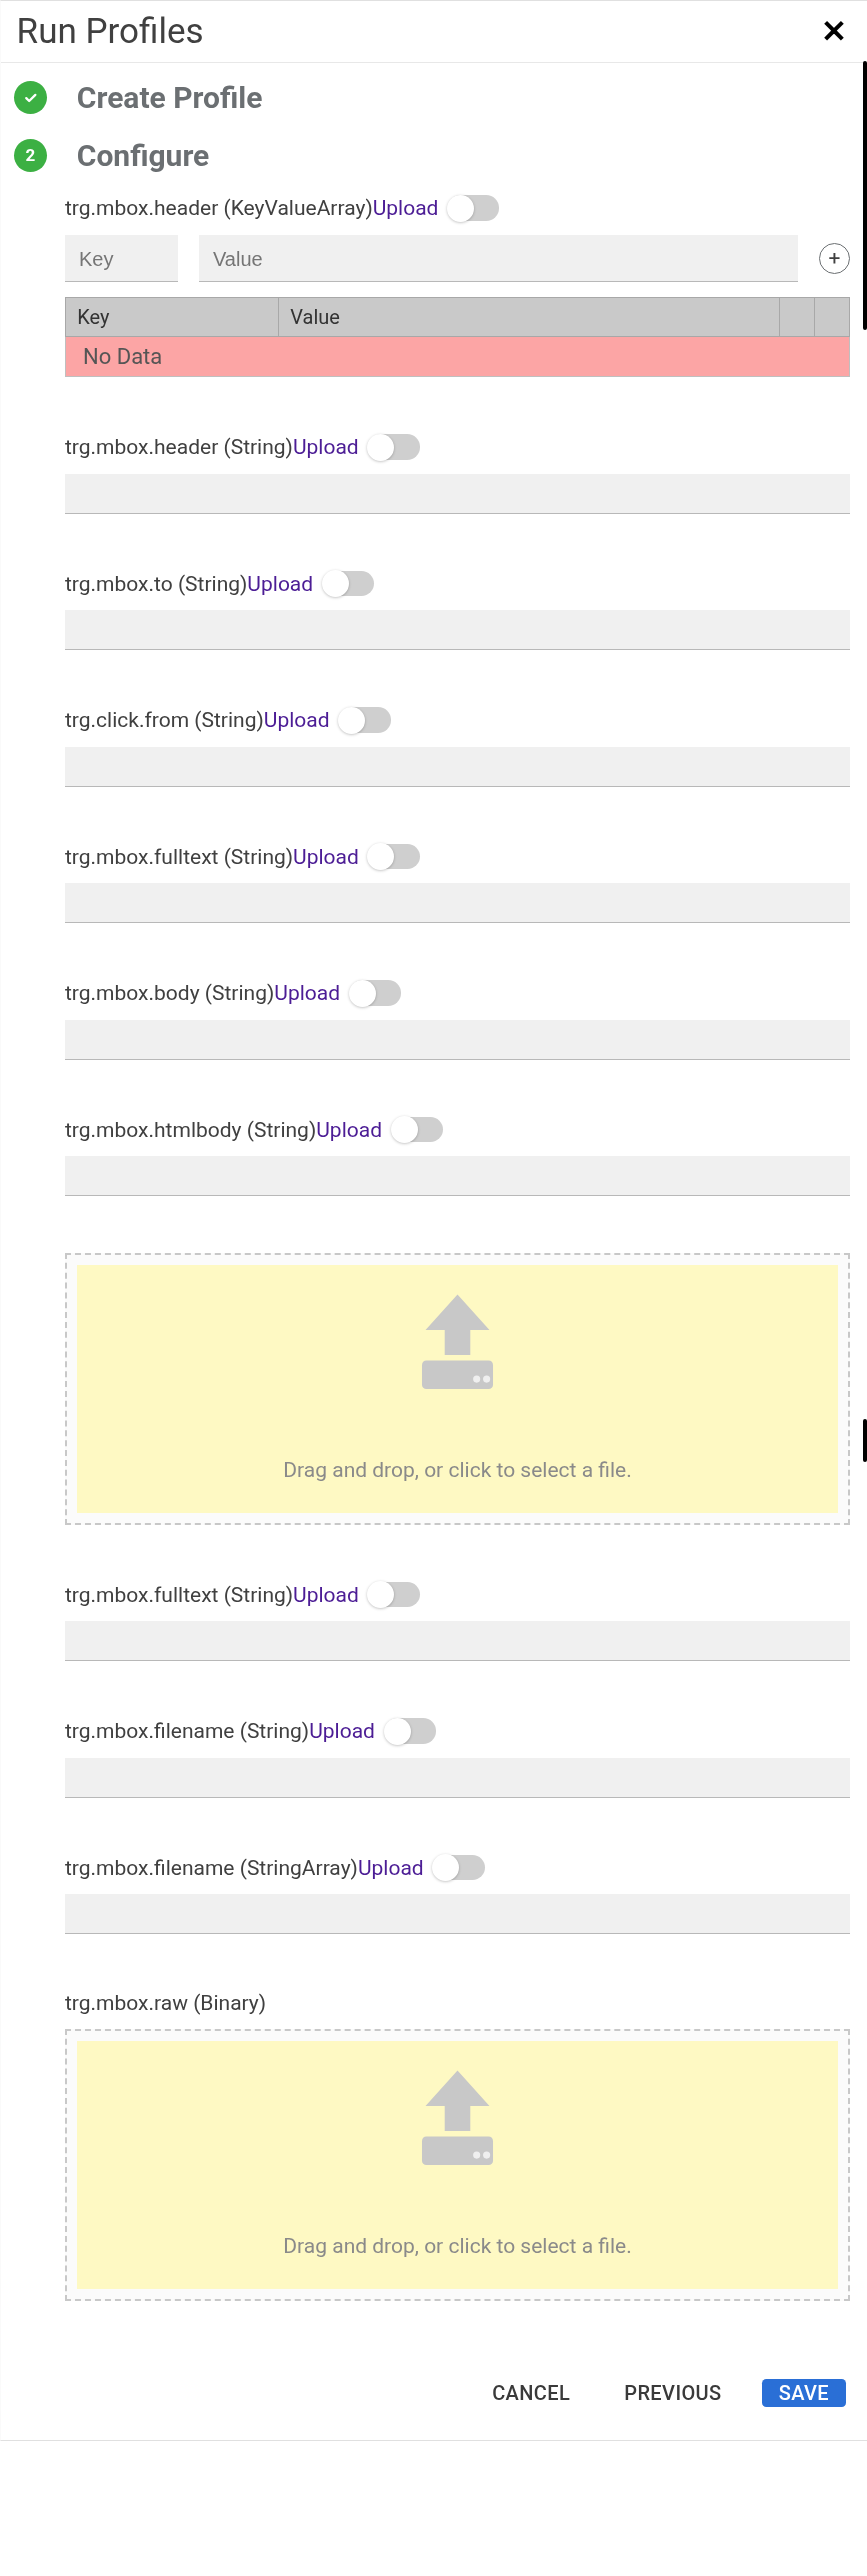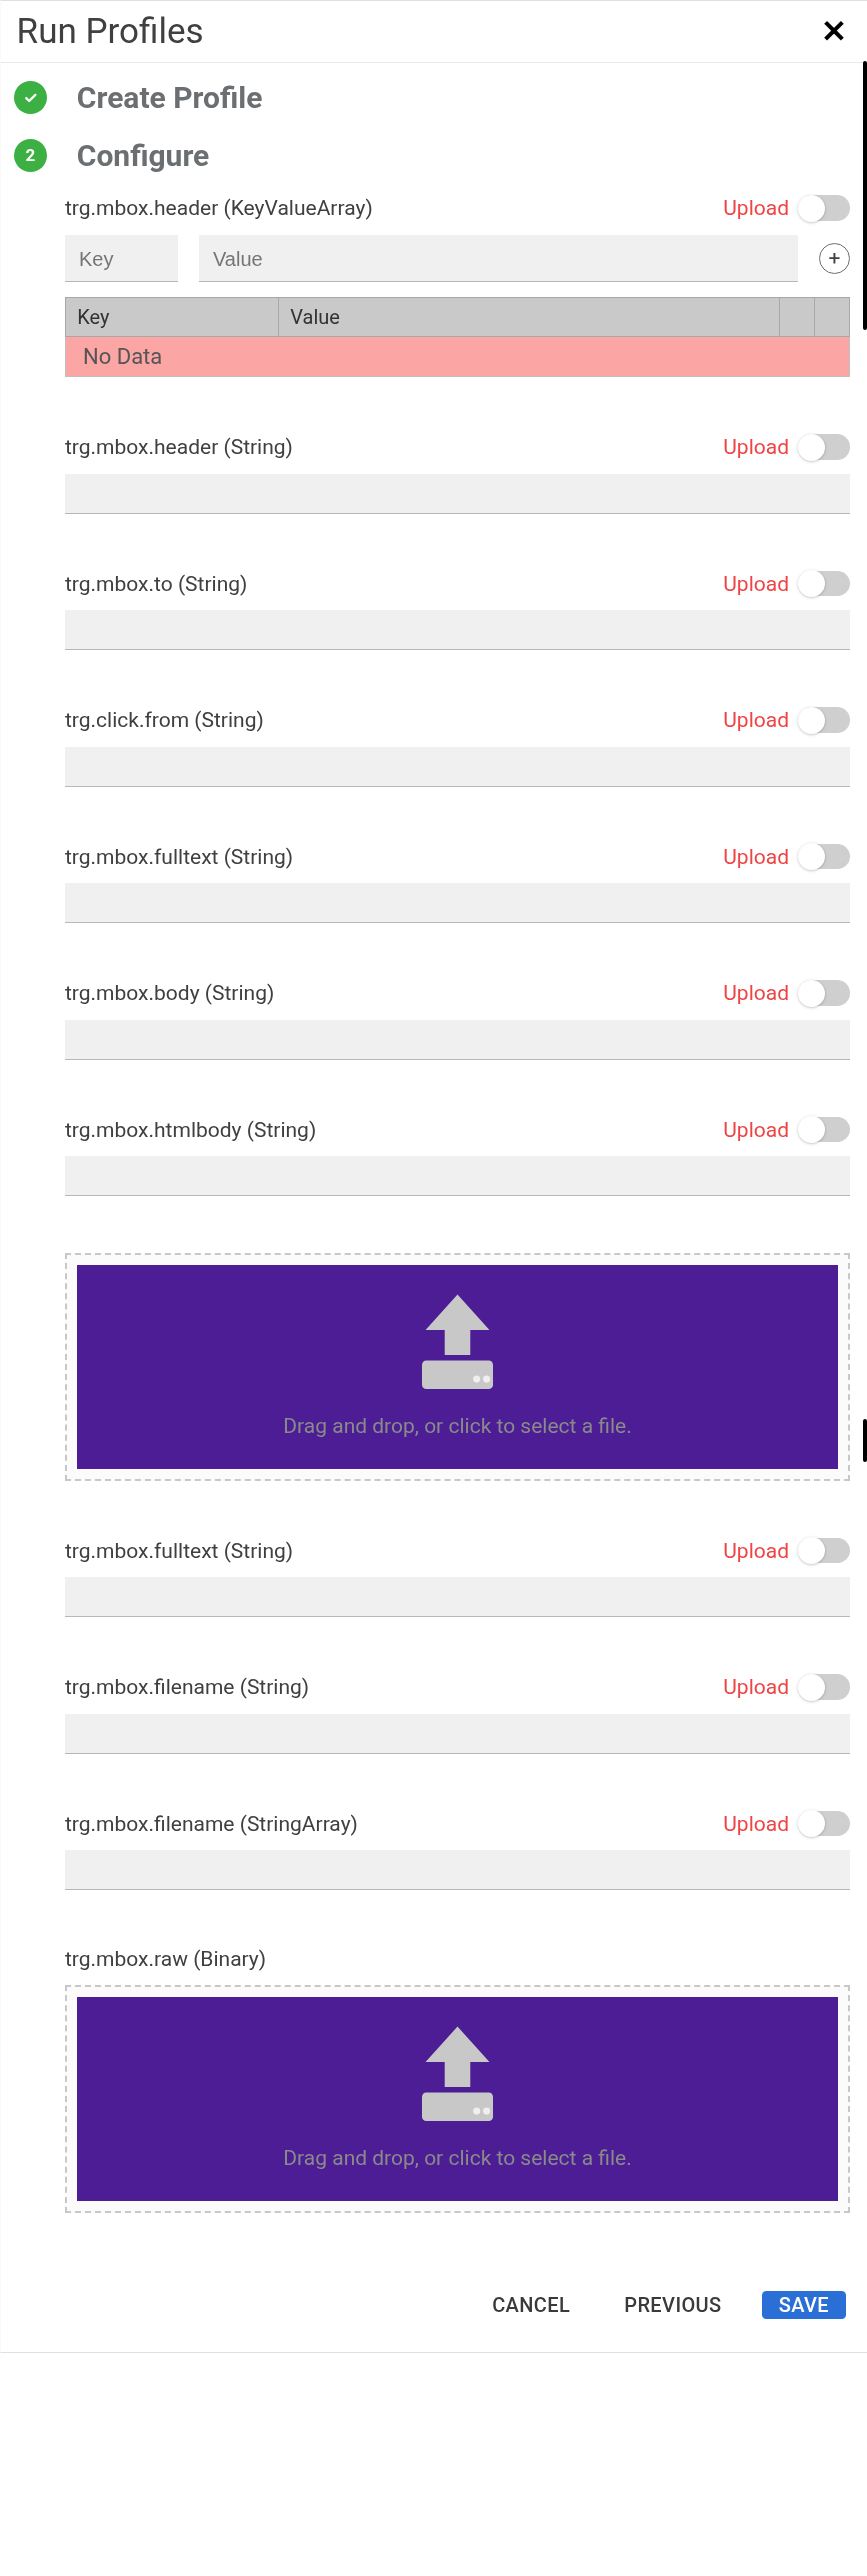--- a/index.html
+++ b/index.html
@@ -68,35 +68,34 @@
   }
   .content {
     padding: 0 17px 0 64px;
   }
   .field-block {
     margin-bottom: 57px;
   }
   .field-header {
     display: flex;
     align-items: center;
-    justify-content: space-between;
     margin-bottom: 14px;
   }
   .field-label {
     font-size: 21px;
     color: #404040;
   }
   .upload-group {
     display: flex;
     align-items: center;
     gap: 10px;
   }
   .upload-text {
     font-size: 21px;
-    color: #ef4444;
+    color: #4c1d95;
   }
   .toggle {
     width: 51px;
     height: 25.5px;
     background: #cfcfcf;
     border-radius: 12.8px;
     position: relative;
     cursor: pointer;
     flex-shrink: 0;
   }
@@ -170,26 +169,27 @@
     background: #f0f0f0;
     border-bottom: 1.4px solid #b8b8b8;
   }
   .dropzone {
     border: 2.1px dashed #c8c8c8;
     background: #fbfbfb;
     padding: 10px;
     cursor: pointer;
   }
   .dropzone-inner {
-    background: #4c1d95;
+    background: #fef9c3;
     display: flex;
     flex-direction: column;
     align-items: center;
     justify-content: center;
     padding: 25.5px 0 31px 0;
+    gap: 44px;
   }
   .dropzone-inner svg { margin-bottom: 20px; }
   .dropzone-text {
     font-size: 21px;
     color: #8a8a8a;
   }
   .footer {
     display: flex;
     justify-content: flex-end;
     align-items: center;

